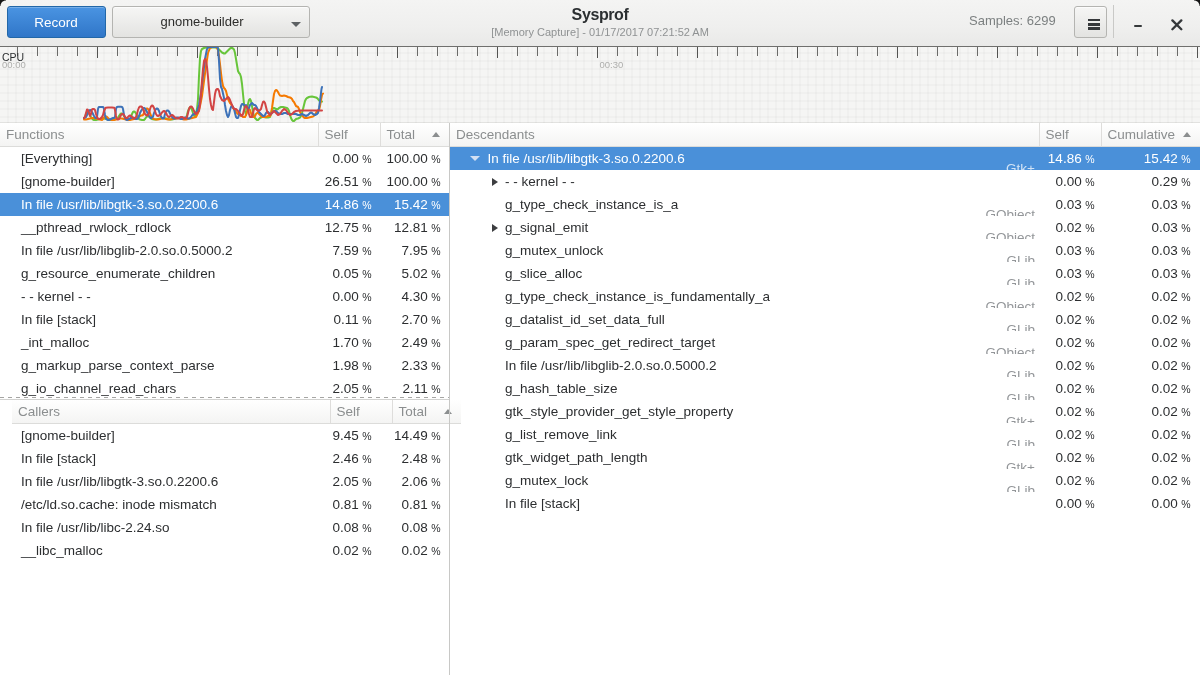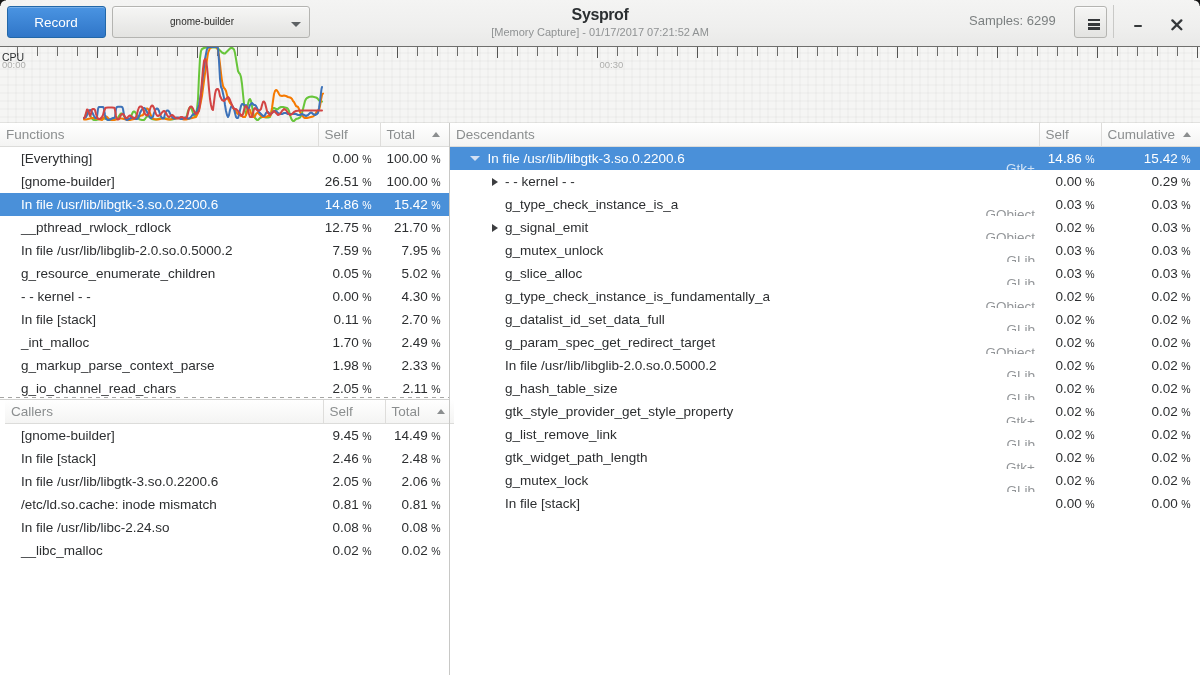--- a/index.html
+++ b/index.html
@@ -12,21 +12,21 @@
 .corner.l { left:0; background:radial-gradient(circle at 6px 6px, rgba(0,0,0,0) 5px, #151515 6px); }
 .corner.r { right:0; background:radial-gradient(circle at 0 6px, rgba(0,0,0,0) 5px, #151515 6px); }
 .btn { position:absolute; border:1px solid #b4b4b1; border-radius:3px;
   background:linear-gradient(to bottom,#f6f6f5,#e3e3e1);
   box-shadow:inset 0 1px rgba(255,255,255,.7); }
 .record { left:6.5px; top:6px; width:99px; height:32px; border-color:#2267a8;
   background:linear-gradient(to bottom,#4a94e2 0%,#3076c8 100%);
   box-shadow:inset 0 1px rgba(255,255,255,.25);
   color:#fff; text-align:center; line-height:31px; font-size:13.5px; }
 .combo { left:112px; top:6px; width:198px; height:32px; }
-.combo .txt { position:absolute; left:0; width:178px; top:0; line-height:30px; text-align:center; font-size:10px; color:#2d2d2b; }
+.combo .txt { position:absolute; left:0; width:178px; top:0; line-height:30px; text-align:center; font-size:13px; color:#2d2d2b; }
 .combo .arr { position:absolute; left:177.5px; top:15px; }
 .tri-dn { width:0; height:0; border-left:5.2px solid transparent; border-right:5.2px solid transparent; border-top:5.7px solid #5d6163; }
 .titlebox { position:absolute; left:0; right:0; top:6px; text-align:center; pointer-events:none; }
 .title { font-size:16px; font-weight:bold; color:#2b2f31; letter-spacing:-0.4px; }
 .subtitle { font-size:11px; color:#8f9293; margin-top:2px; }
 .samples { position:absolute; left:969px; top:13px; font-size:13px; color:#7c8081; }
 .menubtn { left:1074px; top:6px; width:33px; height:32px; }
 .bars { position:absolute; left:13px; top:11.5px; width:12px; }
 .bars div { height:2.8px; background:#35383a; margin-bottom:1.6px; }
 .winsep { position:absolute; left:1113px; top:5px; width:1px; height:33px; background:#c9c9c7; }
@@ -344,21 +344,21 @@
         <div class="c2"><span class="v">100.00</span><span class="u">%</span></div>
       </div>
       <div class="row sel">
         <div class="nm">In file /usr/lib/libgtk-3.so.0.2200.6</div>
         <div class="c1"><span class="v">14.86</span><span class="u">%</span></div>
         <div class="c2"><span class="v">15.42</span><span class="u">%</span></div>
       </div>
       <div class="row">
         <div class="nm">__pthread_rwlock_rdlock</div>
         <div class="c1"><span class="v">12.75</span><span class="u">%</span></div>
-        <div class="c2"><span class="v">21.70</span><span class="u">%</span></div>
+        <div class="c2"><span class="v">12.81</span><span class="u">%</span></div>
       </div>
       <div class="row">
         <div class="nm">In file /usr/lib/libglib-2.0.so.0.5000.2</div>
         <div class="c1"><span class="v">7.59</span><span class="u">%</span></div>
         <div class="c2"><span class="v">7.95</span><span class="u">%</span></div>
       </div>
       <div class="row">
         <div class="nm">g_resource_enumerate_children</div>
         <div class="c1"><span class="v">0.05</span><span class="u">%</span></div>
         <div class="c2"><span class="v">5.02</span><span class="u">%</span></div>
@@ -384,21 +384,21 @@
         <div class="c2"><span class="v">2.33</span><span class="u">%</span></div>
       </div>
       <div class="row">
         <div class="nm">g_io_channel_read_chars</div>
         <div class="c1"><span class="v">2.05</span><span class="u">%</span></div>
         <div class="c2"><span class="v">2.11</span><span class="u">%</span></div>
       </div>
   </div>
   <div class="dash"></div>
   <div style="position:absolute;left:0;top:399px;width:449px;height:1px;background:#d2d2d0"></div>
-  <div class="thead lp" style="left:5px;top:400px;width:449px">
+  <div class="thead lp" style="left:12px;top:400px;width:449px">
     <div class="hc" style="flex:1">Callers</div>
     <div class="hc hr" style="width:62px">Self</div>
     <div class="hc hr" style="width:69.5px;display:flex">
         <span style="flex:1">Total</span>
         <span class="sortarr"></span>
         <span style="width:9px"></span>
       </div>
   </div>
   <div class="rows lp" style="left:0;top:424px;width:449px">
     <div class="row">

